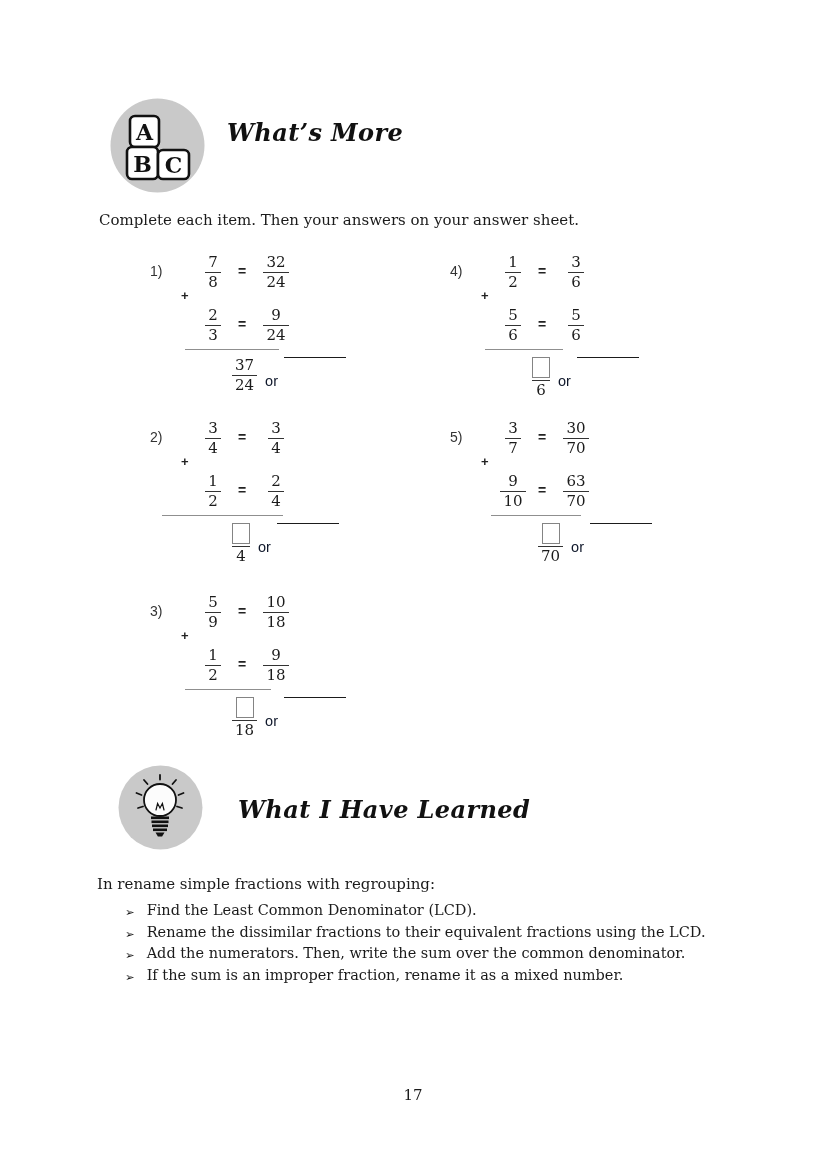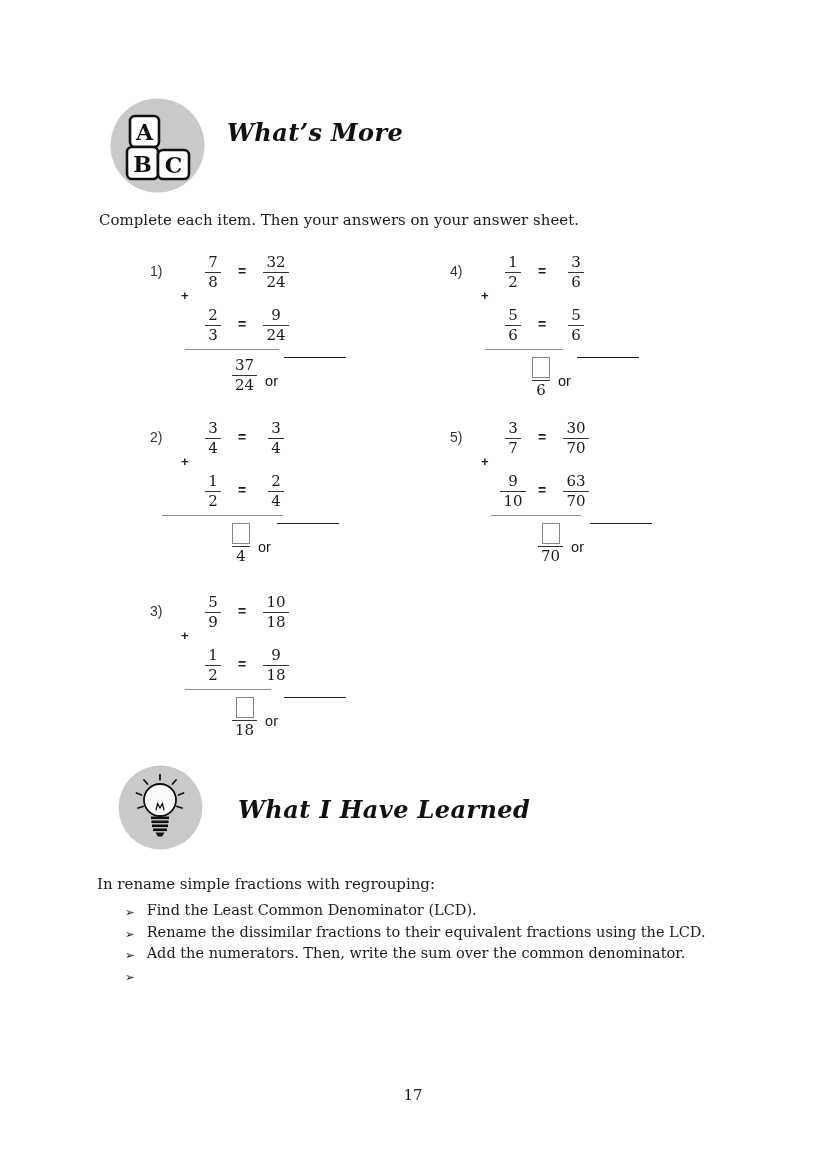--- a/index.html
+++ b/index.html
@@ -363,17 +363,18 @@
     <div class="bullet">
       <span class="arrow">➢</span>
       <span class="btext">Rename the dissimilar fractions to their equivalent fractions using the LCD.</span>
     </div>
     <div class="bullet">
       <span class="arrow">➢</span>
       <span class="btext">Add the numerators. Then, write the sum over the common denominator.</span>
     </div>
     <div class="bullet">
       <span class="arrow">➢</span>
+      <span class="btext">If the sum is an improper fraction, rename it as a mixed number.</span>
     </div>
   </div>
 
   <div class="pagenum">17</div>
 </div>
 
 </body></html>

